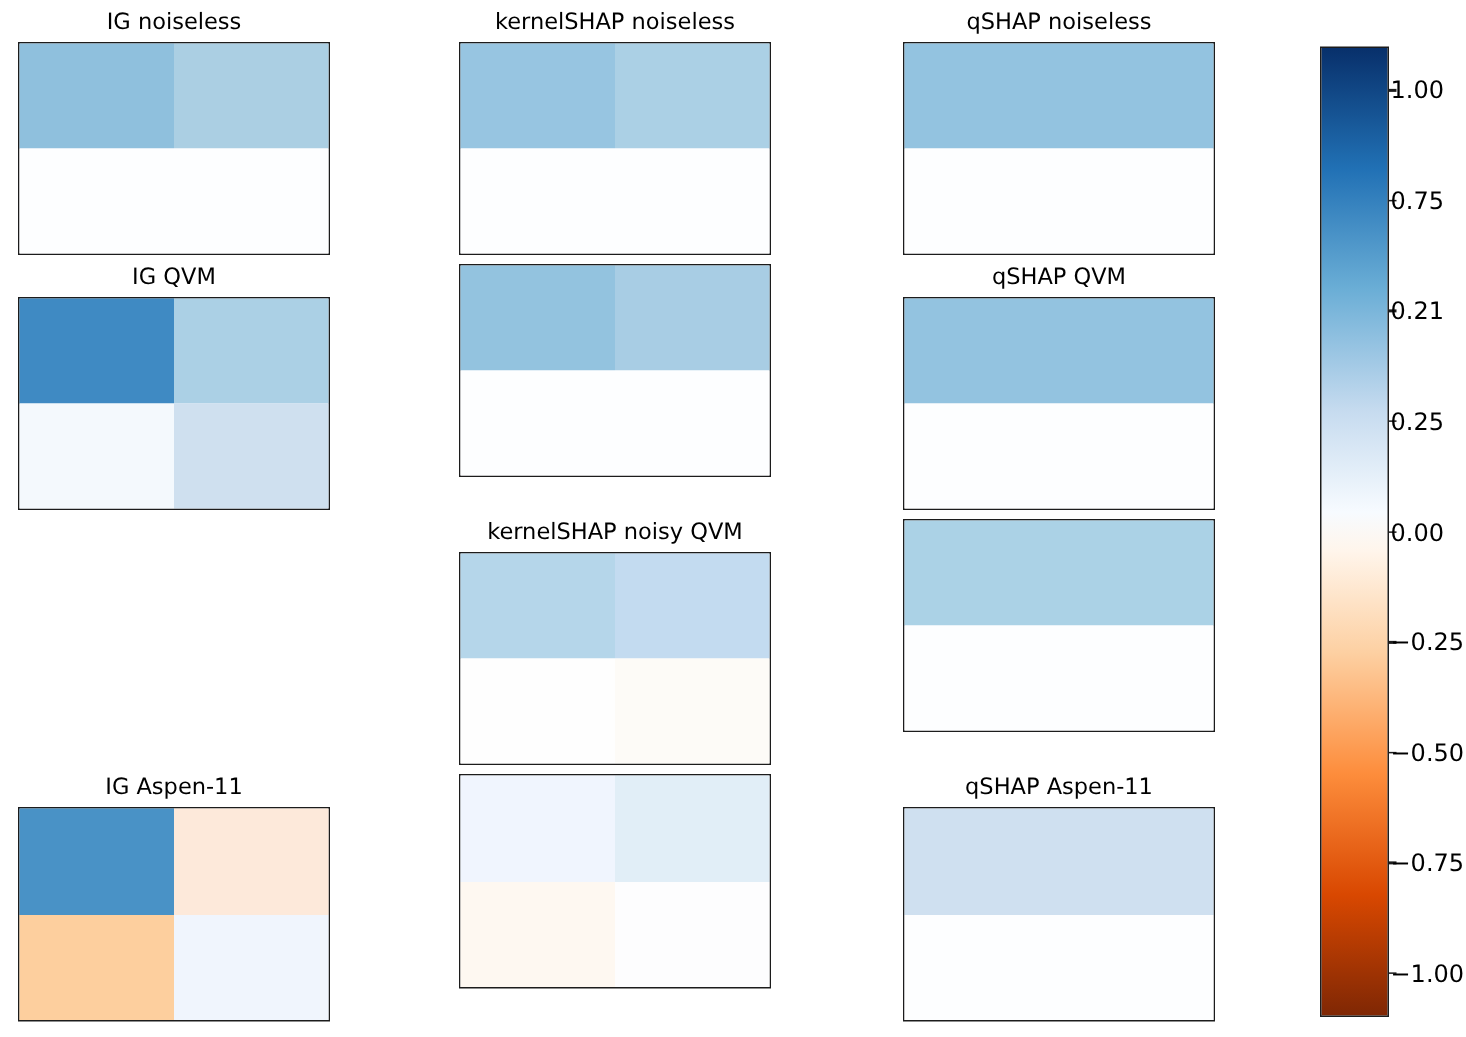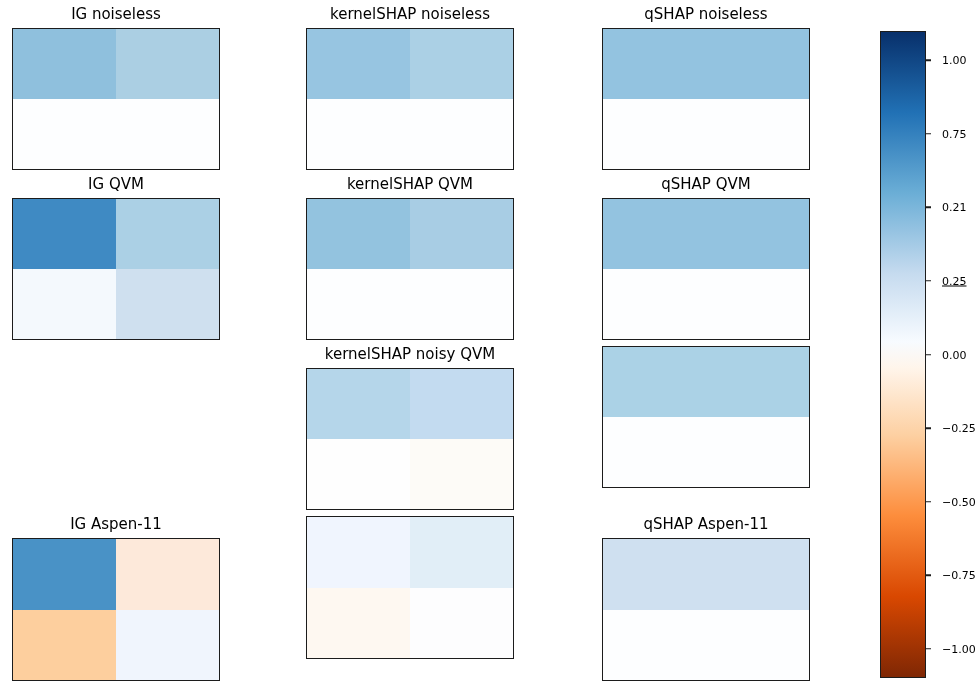--- a/index.html
+++ b/index.html
@@ -13,21 +13,21 @@
   .panel-title{height:22px;line-height:22px;text-align:center;font-size:15px;color:#000000;white-space:nowrap;}
   .hm{height:142px;margin-top:3px;border:1.7px solid #1c1c1c;box-sizing:border-box;
       display:grid;grid-template-columns:1fr 1fr;grid-template-rows:1fr 1fr;}
   .row3 .hm{height:143px;}
   .hm-cell{width:100%;height:100%;}
 
   .colorbar{position:absolute;left:880px;top:31px;width:46px;height:647px;}
   .cb-gradient{position:absolute;inset:0;border:1.7px solid #1c1c1c;box-sizing:border-box;}
   .cb-ticks{position:absolute;inset:0;}
   .cb-tick-mark{position:absolute;left:46px;width:5px;height:1.5px;background:#1c1c1c;transform:translateY(-50%);}
-  .cb-tick-label{position:absolute;left:62px;transform:translateY(-50%);font-size:11px;color:#000000;white-space:nowrap;}
+  .cb-tick-label{position:absolute;left:47px;transform:translateY(-50%);font-size:16px;color:#000000;white-space:nowrap;}
 </style>
 </head>
 <body>
 
 <div class="fig">
 
   <div class="panel col0 row0">
     <div class="panel-title">IG noiseless</div>
     <div class="hm">
       <div class="hm-cell" style="background: rgb(143, 192, 221);"></div>
@@ -58,21 +58,20 @@
   <div class="panel col0 row1">
     <div class="panel-title">IG QVM</div>
     <div class="hm">
       <div class="hm-cell" style="background: rgb(63, 138, 195);"></div>
       <div class="hm-cell" style="background: rgb(171, 208, 229);"></div>
       <div class="hm-cell" style="background: rgb(244, 249, 253);"></div>
       <div class="hm-cell" style="background: rgb(207, 224, 239);"></div>
     </div>
   </div>
   <div class="panel col1 row1">
-    <div class="panel-title">kernelSHAP QVM</div>
     <div class="hm">
       <div class="hm-cell" style="background: rgb(147, 195, 223);"></div>
       <div class="hm-cell" style="background: rgb(168, 205, 228);"></div>
       <div class="hm-cell" style="background: rgb(253, 254, 255);"></div>
       <div class="hm-cell" style="background: rgb(253, 254, 255);"></div>
     </div>
   </div>
   <div class="panel col2 row1">
     <div class="panel-title">qSHAP QVM</div>
     <div class="hm">
@@ -131,21 +130,21 @@
   <div class="colorbar">
     <div class="cb-gradient" style="background: linear-gradient(rgb(8, 48, 107) 0%, rgb(33, 113, 181) 12.5%, rgb(107, 174, 214) 25%, rgb(198, 219, 239) 37.5%, rgb(247, 251, 255) 48%, rgb(255, 245, 235) 52%, rgb(253, 208, 162) 62.5%, rgb(253, 141, 60) 75%, rgb(217, 72, 1) 87.5%, rgb(127, 39, 4) 100%);"></div>
     <div class="cb-ticks">
         <div class="cb-tick-mark" style="top: 4.54545%;"></div>
         <div class="cb-tick-label" style="top: 4.54545%;">1.00</div>
         <div class="cb-tick-mark" style="top: 15.9091%;"></div>
         <div class="cb-tick-label" style="top: 15.9091%;">0.75</div>
         <div class="cb-tick-mark" style="top: 27.2727%;"></div>
         <div class="cb-tick-label" style="top: 27.2727%;">0.21</div>
         <div class="cb-tick-mark" style="top: 38.6364%;"></div>
-        <div class="cb-tick-label" style="top: 38.6364%; text-decoration: underline;">0.25</div>
+        <div class="cb-tick-label" style="top: 38.6364%;">0.25</div>
         <div class="cb-tick-mark" style="top: 50%;"></div>
         <div class="cb-tick-label" style="top: 50%;">0.00</div>
         <div class="cb-tick-mark" style="top: 61.3636%;"></div>
         <div class="cb-tick-label" style="top: 61.3636%;">−0.25</div>
         <div class="cb-tick-mark" style="top: 72.7273%;"></div>
         <div class="cb-tick-label" style="top: 72.7273%;">−0.50</div>
         <div class="cb-tick-mark" style="top: 84.0909%;"></div>
         <div class="cb-tick-label" style="top: 84.0909%;">−0.75</div>
         <div class="cb-tick-mark" style="top: 95.4545%;"></div>
         <div class="cb-tick-label" style="top: 95.4545%;">−1.00</div>

